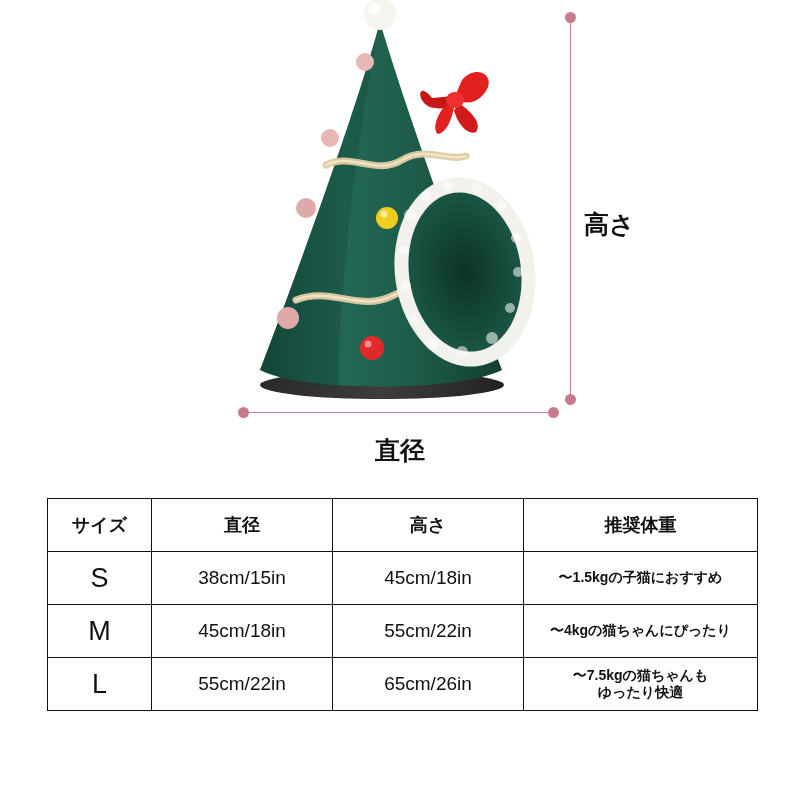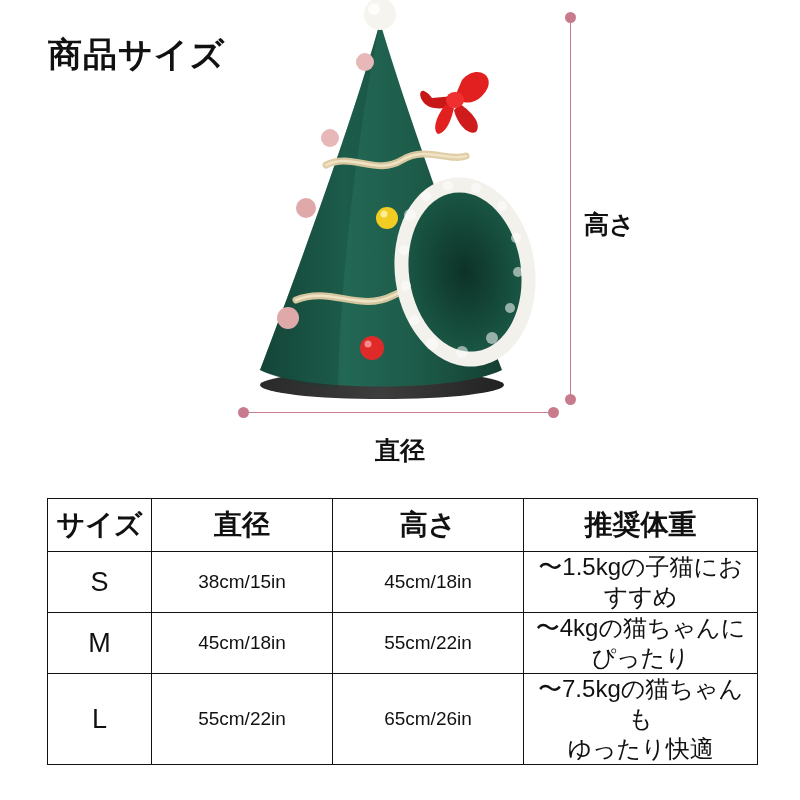--- a/index.html
+++ b/index.html
@@ -133,50 +133,49 @@
   }
   .size-table td, .size-table th {
     border: 1px solid #111111;
     text-align: center;
     vertical-align: middle;
     color: #111111;
     padding: 0;
   }
   .size-table thead th {
     height: 52px;
-    font-size: 28px;
+    font-size: 18px;
     font-weight: bold;
   }
   .size-table tbody td {
     height: 52px;
     font-size: 19px;
     font-weight: normal;
   }
   .size-table tbody td.size-cell {
     font-size: 27px;
     font-weight: normal;
   }
   .size-table tbody td.rec-cell {
-    font-size: 24px;
-    font-weight: normal;
+    font-size: 14px;
+    font-weight: bold;
     line-height: 1.25;
     padding: 0 4px;
     margin-left: 40px;
   }
   .col-size  { width: 103px; }
   .col-diam  { width: 180px; }
   .col-height{ width: 190px; }
   .col-rec   { width: 233px; margin-top: 12px; }
 </style>
 </head>
 <body>
 
 <div id="page">
 
-  <div class="page-title">商品サイズ</div>
 
   <div class="product-area">
     <svg class="tree-svg" width="360" height="400" viewBox="0 0 360 400">
       <defs>
         <linearGradient id="coneGrad" x1="0" y1="0" x2="1" y2="0">
           <stop offset="0%" stop-color="#16493b"></stop>
           <stop offset="35%" stop-color="#226854"></stop>
           <stop offset="65%" stop-color="#1d5b49"></stop>
           <stop offset="100%" stop-color="#143f33"></stop>
         </linearGradient>

